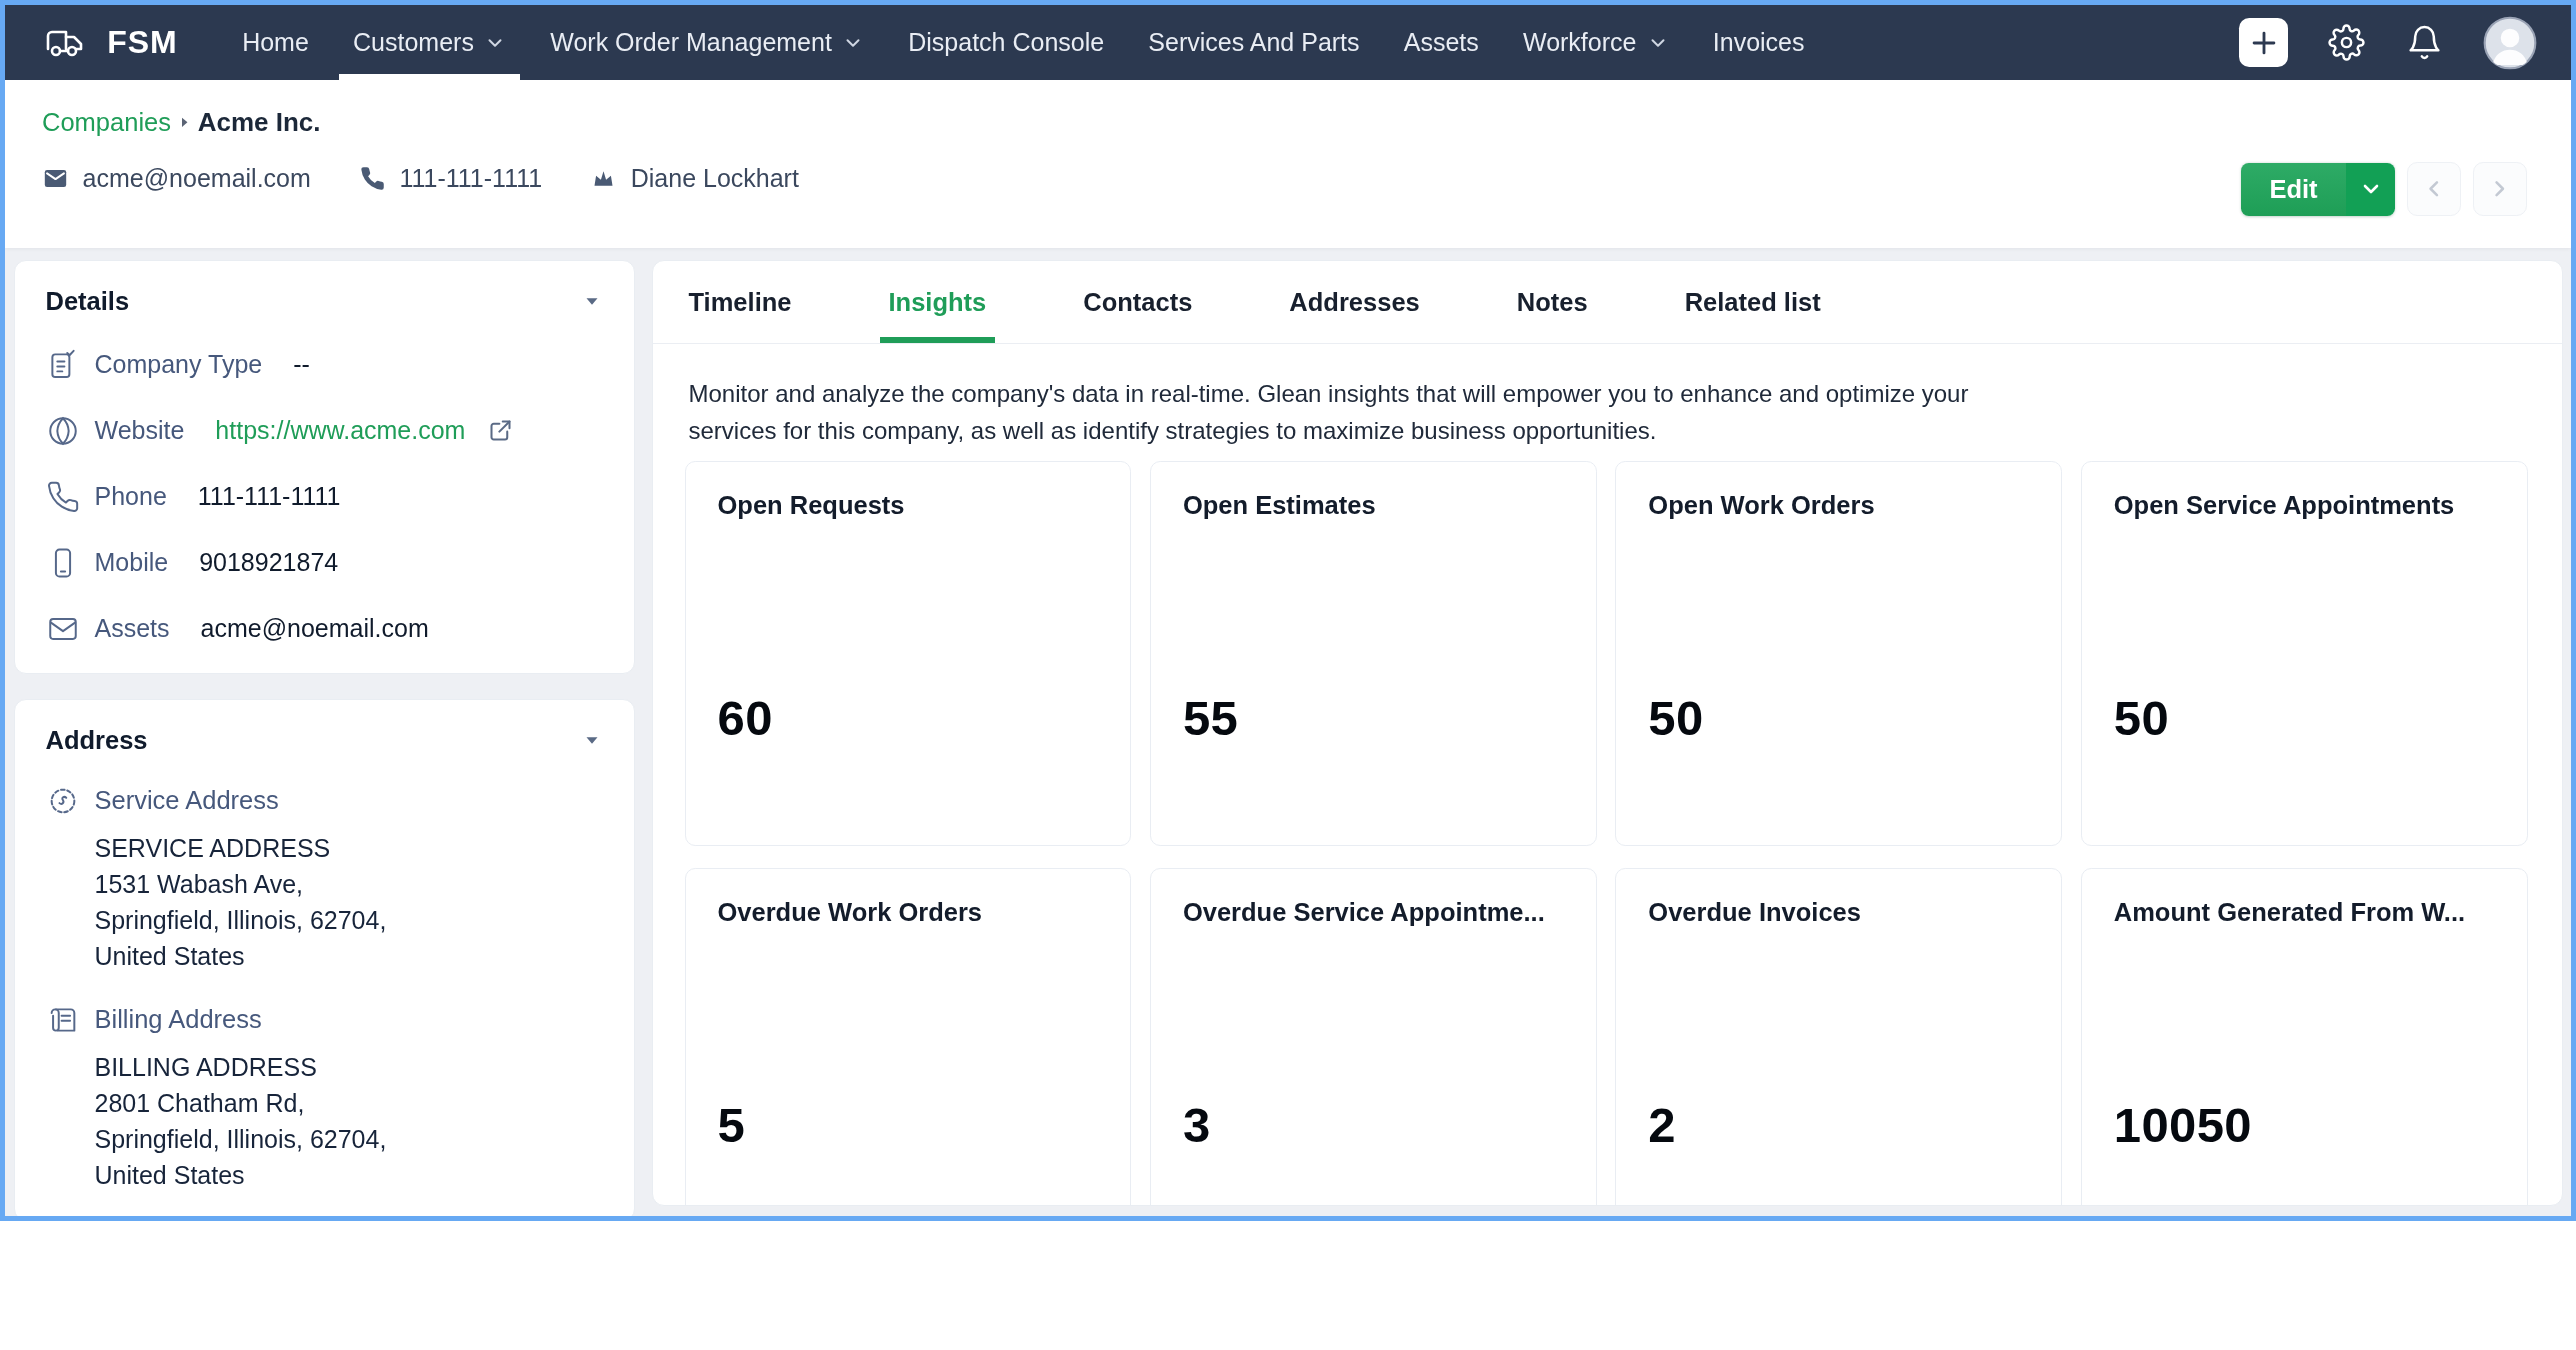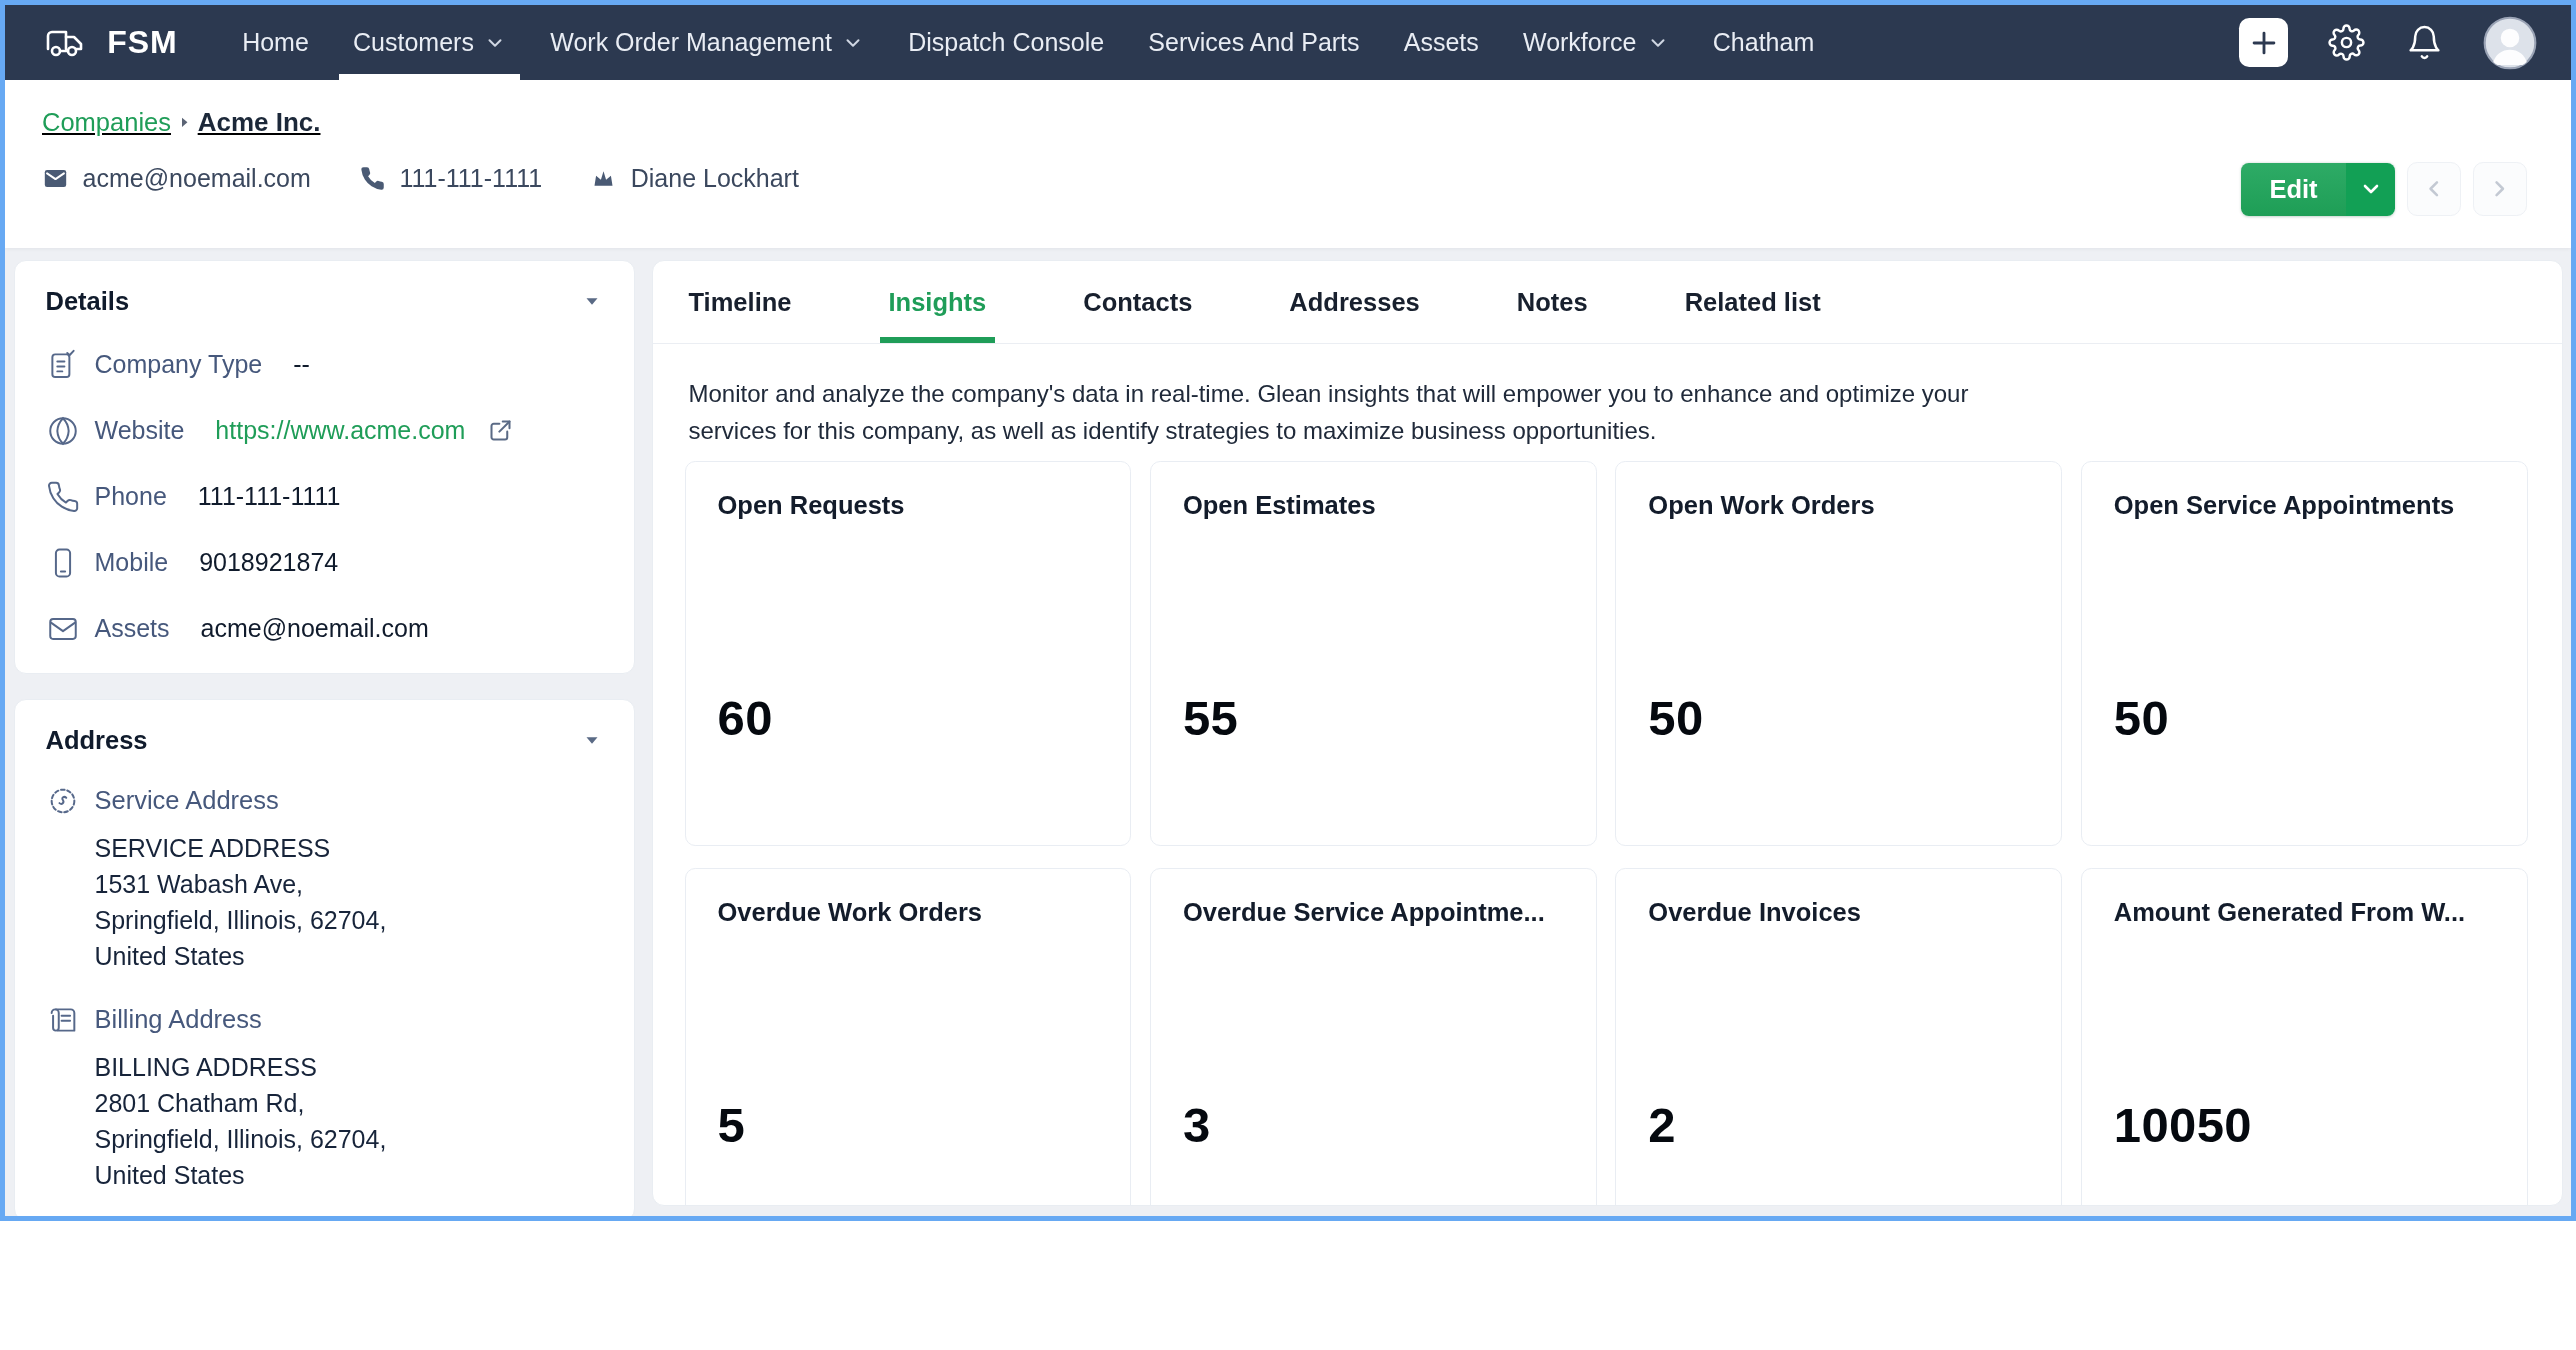--- a/index.html
+++ b/index.html
@@ -26,21 +26,21 @@
   .nav-item.active::after{content:"";position:absolute;left:0;right:0;bottom:0;height:6px;background:#fff;}
   .nav-right{margin-left:auto;display:flex;align-items:center;gap:39px;}
   .plus-btn{width:49px;height:49px;background:#fff;border-radius:10.2px;display:flex;align-items:center;justify-content:center;cursor:pointer;}
   .plus-btn svg{width:34px;height:34px;}
   .topnav-icon{width:39px;height:39px;color:#fff;cursor:pointer;display:flex;align-items:center;justify-content:center;}
   .topnav-icon svg{width:37px;height:37px;}
   .avatar{width:54px;height:54px;cursor:pointer;}
 
   
   .page-header{background:#fff;height:168px;position:relative;padding:27px 37px 0 37px;box-shadow:0 1.7px 3.4px rgba(27,43,75,.06);flex-shrink:0;z-index:2;}
-  .breadcrumb{display:flex;align-items:center;gap:4px;text-decoration:underline;}
+  .breadcrumb{display:flex;align-items:center;gap:4px;}
   .breadcrumb-parent{color:var(--accent-green);font-size:25.5px;cursor:pointer;}
   .breadcrumb-sep{width:18.7px;height:18.7px;display:flex;}
   .breadcrumb-current{color:#1c2839;font-weight:700;font-size:26px;}
   .contact-row{margin-top:25.5px;display:flex;align-items:center;font-size:25px;color:#3b485e;}
   .contact-group{display:flex;align-items:center;gap:13.6px;margin-right:48px;}
   .contact-group svg{width:27px;height:27px;color:#4a5a74;}
   .header-actions{position:absolute;top:82px;right:44px;display:flex;align-items:center;}
   .edit-btn{display:flex;border-radius:7.7px;overflow:hidden;box-shadow:0 0.9px 2.6px rgba(20,80,50,.25);cursor:pointer;}
   .edit-main{width:105px;height:53px;background:linear-gradient(180deg,#2eab66,#1e9e56);color:#fff;font-size:25.5px;font-weight:600;display:flex;align-items:center;justify-content:center;}
   .edit-caret{width:49px;height:53px;background:#12a055;display:flex;align-items:center;justify-content:center;}
@@ -143,21 +143,21 @@
         </div>
 
         <div class="nav-item">
           <span>Workforce</span>
           <svg class="caret" viewBox="0 0 24 24" fill="none" stroke="#cfd6e2" stroke-width="2.2" stroke-linecap="round" stroke-linejoin="round">
             <path d="M6 9l6 6 6-6"></path>
           </svg>
         </div>
 
         <div class="nav-item">
-          <span>Chatham</span>
+          <span>Invoices</span>
 
         </div>
       </div>
 
     <div class="nav-right">
       <div class="plus-btn">
         <svg viewBox="0 0 24 24" fill="none" stroke="#2c3950" stroke-width="2" stroke-linecap="round">
             <path d="M12 5v14M5 12h14"></path>
           </svg>
       </div>

